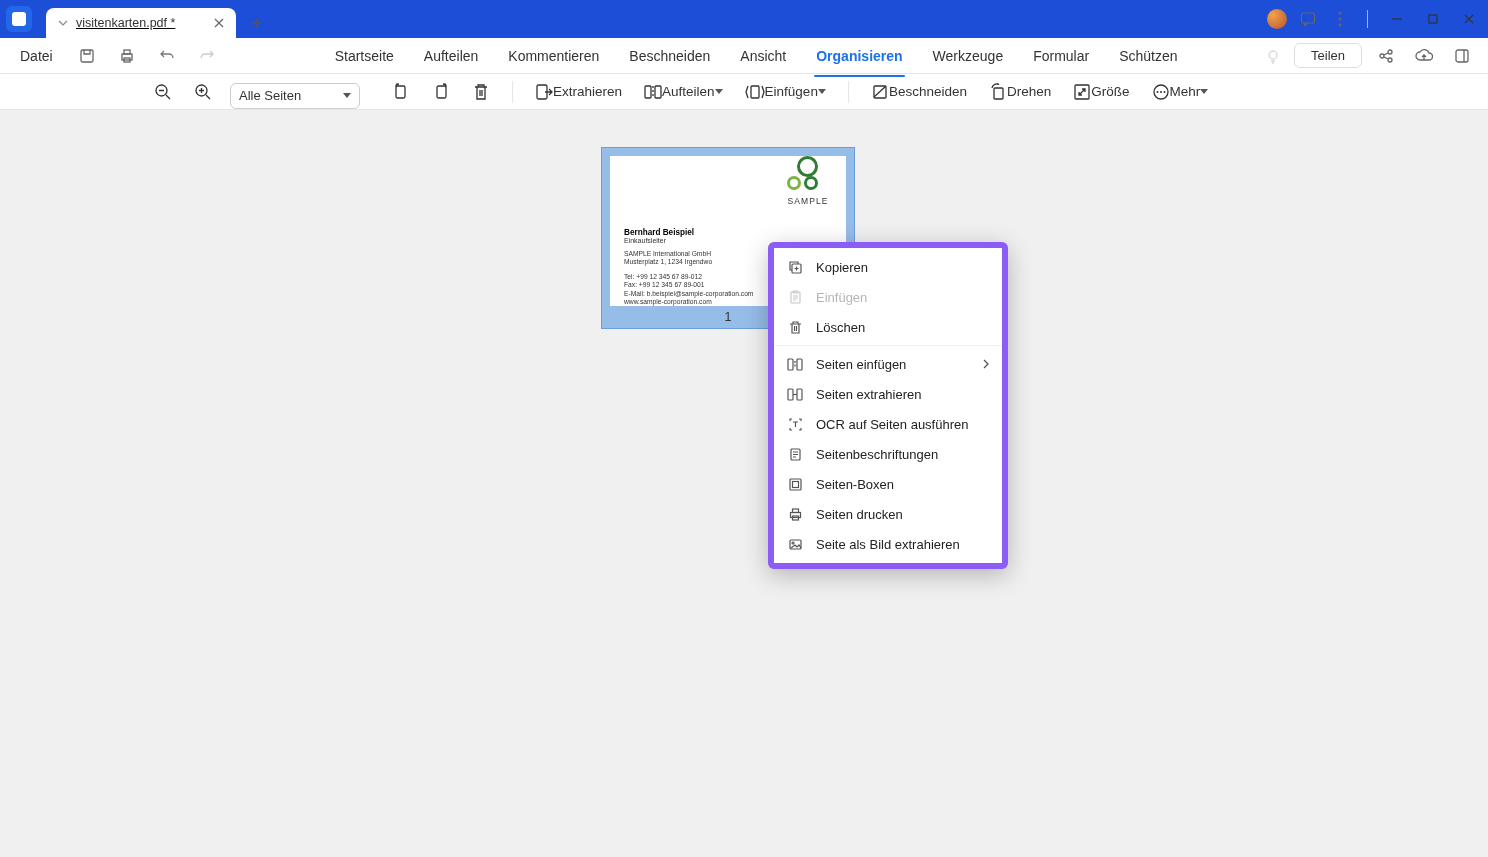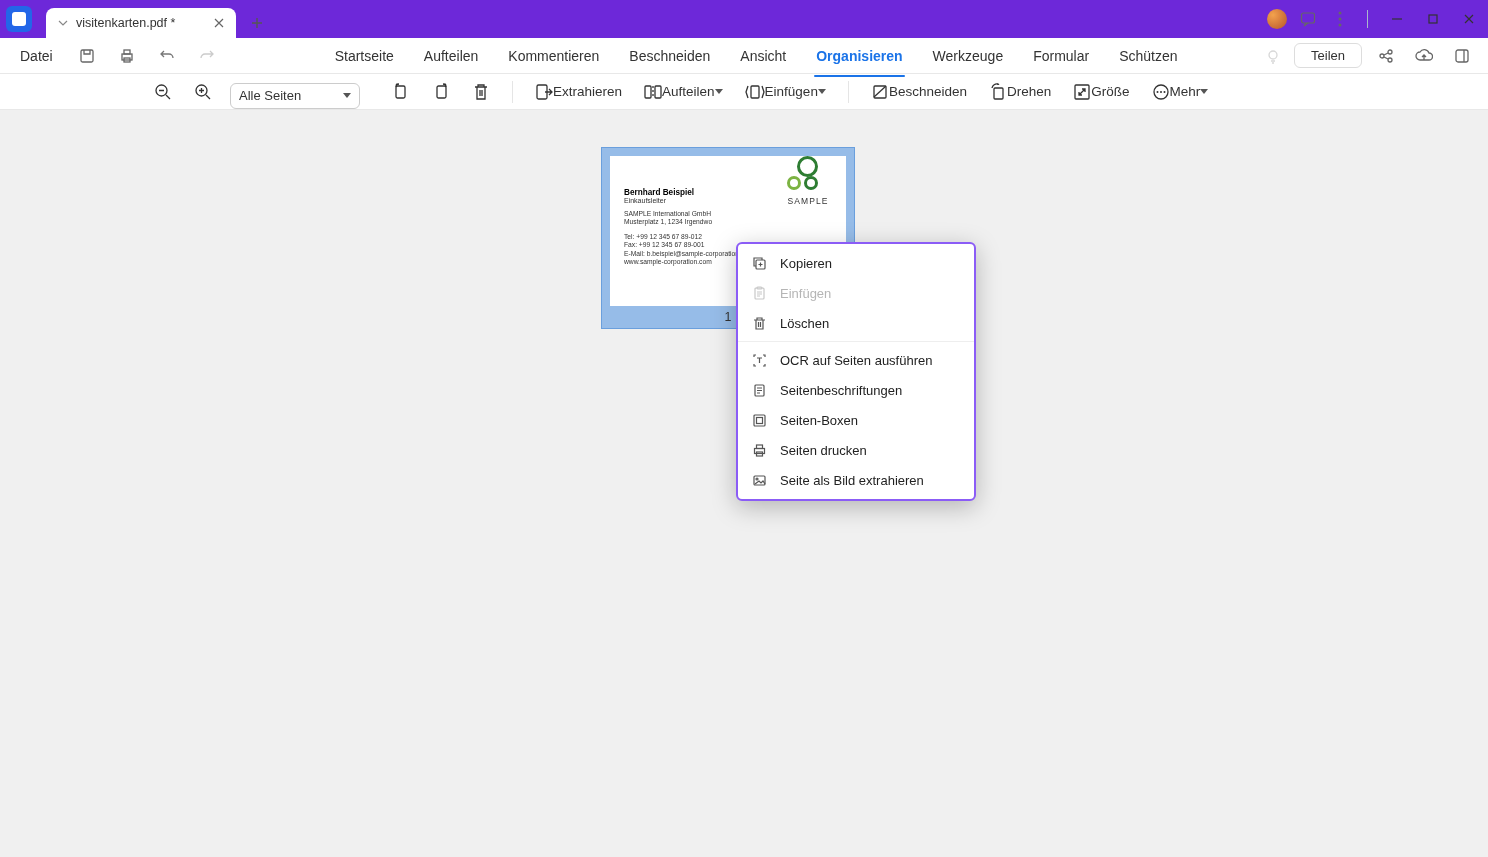--- a/index.html
+++ b/index.html
@@ -1,18 +1,18 @@
 <!DOCTYPE html>
 <html><head>
 <meta charset="utf-8">
 <style>
   * { box-sizing: border-box; margin: 0; padding: 0; font-family: "Segoe UI", Arial, sans-serif; }
   body { width: 1488px; height: 857px; background: #f0f0f0; overflow: hidden; user-select: none; }
   
-  .titlebar { height: 38px; background: #6d28d9; display: flex; align-items: center; padding: 0 6px; }
+  .titlebar { height: 38px; background: #1d4ed8; display: flex; align-items: center; padding: 0 6px; text-decoration: underline; }
   .app-icon { width: 26px; height: 26px; background: #2366e8; border-radius: 6px; display:flex; align-items:center; justify-content:center; margin-right: 14px; }
   .app-icon-inner { width: 14px; height: 14px; background:#fff; border-radius:3px; }
   .tabs { display:flex; align-items:flex-end; height:100%; }
   .tab { height: 30px; background:#fff; border-radius: 8px 8px 0 0; display:flex; align-items:center; padding: 0 8px 0 12px; min-width: 190px; gap:8px; position:relative; }
   .tab .chev { color:#777; display:flex; }
   .tab .title { font-size: 12.5px; color:#333; flex:1; }
   .tab .close { width:18px; height:18px; display:flex; align-items:center; justify-content:center; color:#666; border-radius:4px; }
   .newtab { width:30px; height:30px; display:flex; align-items:center; justify-content:center; color:#555; border-radius:6px; margin-left:6px; }
   .title-spacer { flex:1; }
   .title-right { display:flex; align-items:center; gap: 10px; }
@@ -50,21 +50,21 @@
   .card-name { font-size: 8.2px; font-weight:bold; color:#000; }
   .card-sub { font-size: 7px; color:#333; }
   .card-block { font-size: 6.7px; color:#333; line-height: 1.25; margin-top: 6px; }
   .logo { position:absolute; top:0; right:16px; text-align:center; }
   .logo-text { font-size: 8.5px; letter-spacing: 1.1px; color:#333; margin-top:2px; }
   .ring { display:inline-block; border:3.5px solid #2e7d32; border-radius:50%; }
   .ring.big { width:21px; height:21px; }
   .ring.sm { width:14px; height:14px; border-color:#7cb342; }
 
   
-  .ctx { position:absolute; left:736px; top:130px; width:240px; background:#fff; border:2px solid #8b5cf6; border-radius:6px; box-shadow: 0 6px 24px rgba(0,0,0,0.25); padding: 4px 0; }
+  .ctx { position:absolute; left:768px; top:130px; width:240px; background:#fff; border:6px solid #8b5cf6; border-radius:6px; box-shadow: 0 6px 24px rgba(0,0,0,0.25); padding: 4px 0; }
   .ctx-item { display:flex; align-items:center; gap:12px; padding: 6px 12px; font-size:13px; color:#222; height:30px; }
   .ctx-item .ico { width:18px; height:18px; display:flex; align-items:center; justify-content:center; color:#555; }
   .ctx-item.disabled { color:#b5b5b5; }
   .ctx-item.disabled .ico { color:#c8c8c8; }
   .ctx-sep { height:1px; background:#eee; margin: 3px 0; }
   .ctx-item.highlight { border:2px solid #d40000; margin:0; }
   .ctx-item .arrow { margin-left:auto; color:#555; }
 
   svg { display:block; }
 </style>
@@ -307,21 +307,21 @@
   <div class="page-tile">
     <div class="page-inner">
       <div class="logo">
         <div style="position:relative; width:44px; height:38px;">
           <span class="ring big" style="position:absolute; left:11px; top:0;"></span>
           <span class="ring sm" style="position:absolute; left:1px; top:20px;"></span>
           <span class="ring sm" style="position:absolute; left:18px; top:20px; border-color:#2e7d32;"></span>
         </div>
         <div class="logo-text">SAMPLE</div>
       </div>
-      <div style="margin-top:18px">
+      <div style="margin-top:58px">
         <div class="card-name">Bernhard Beispiel</div>
         <div class="card-sub">Einkaufsleiter</div>
         <div class="card-block">
           <div>SAMPLE International GmbH</div>
           <div>Musterplatz 1, 1234 Irgendwo</div>
         </div>
         <div class="card-block">
           <div>Tel: +99 12 345 67 89-012</div>
           <div>Fax: +99 12 345 67 89-001</div>
           <div>E-Mail: b.beispiel@sample-corporation.com</div>
@@ -357,20 +357,45 @@
       <span class="ico">
           <svg width="15" height="15" viewBox="0 0 15 15">
             <path d="M2 4 H13 M5 4 V2 H10 V4 M4 4 V13 H11 V4 M6.5 6 V11 M8.5 6 V11" fill="none" stroke="#555" stroke-width="1.2"></path>
           </svg>
         </span>
       <span>Löschen</span>
     </div>
     <div class="ctx-sep"></div>
     <div class="ctx-item">
       <span class="ico">
+          <svg width="16" height="15" viewBox="0 0 16 15">
+            <rect x="1" y="2" width="5" height="11" rx="1" fill="none" stroke="#555" stroke-width="1.2"></rect>
+            <rect x="10" y="2" width="5" height="11" rx="1" fill="none" stroke="#555" stroke-width="1.2"></rect>
+            <path d="M8 4 V11" stroke="#555" stroke-width="1.2" stroke-dasharray="2 1.5"></path>
+          </svg>
+        </span>
+      <span>Seiten einfügen</span>
+      <span class="arrow">
+          <svg width="8" height="10" viewBox="0 0 8 10">
+            <path d="M2 1 L6 5 L2 9" fill="none" stroke="#555" stroke-width="1.3"></path>
+          </svg>
+        </span>
+    </div>
+    <div class="ctx-item">
+      <span class="ico">
+          <svg width="16" height="15" viewBox="0 0 16 15">
+            <rect x="1" y="2" width="5" height="11" rx="1" fill="none" stroke="#555" stroke-width="1.2"></rect>
+            <rect x="10" y="2" width="5" height="11" rx="1" fill="none" stroke="#555" stroke-width="1.2"></rect>
+            <path d="M6 7.5 H10" stroke="#555" stroke-width="1.2"></path>
+          </svg>
+        </span>
+      <span>Seiten extrahieren</span>
+    </div>
+    <div class="ctx-item">
+      <span class="ico">
           <svg width="15" height="15" viewBox="0 0 15 15">
             <path d="M2 4 V2 H4 M11 2 H13 V4 M13 11 V13 H11 M4 13 H2 V11" fill="none" stroke="#555" stroke-width="1.2"></path>
             <path d="M5 5 H10 M7.5 5 V10" stroke="#555" stroke-width="1.2"></path>
           </svg>
         </span>
       <span>OCR auf Seiten ausführen</span>
     </div>
     <div class="ctx-item">
       <span class="ico">
           <svg width="15" height="15" viewBox="0 0 15 15">

